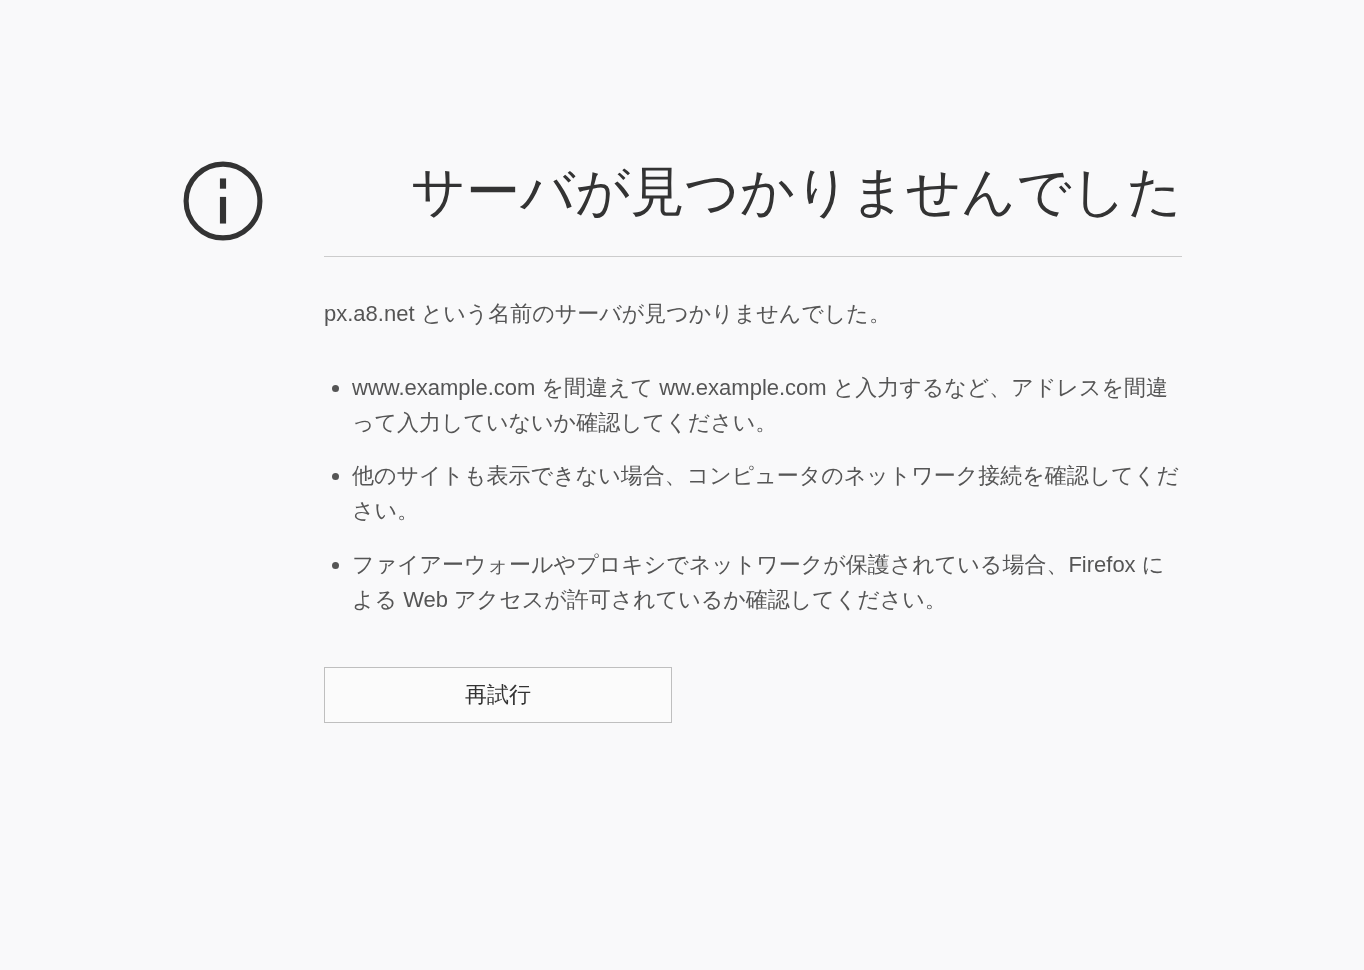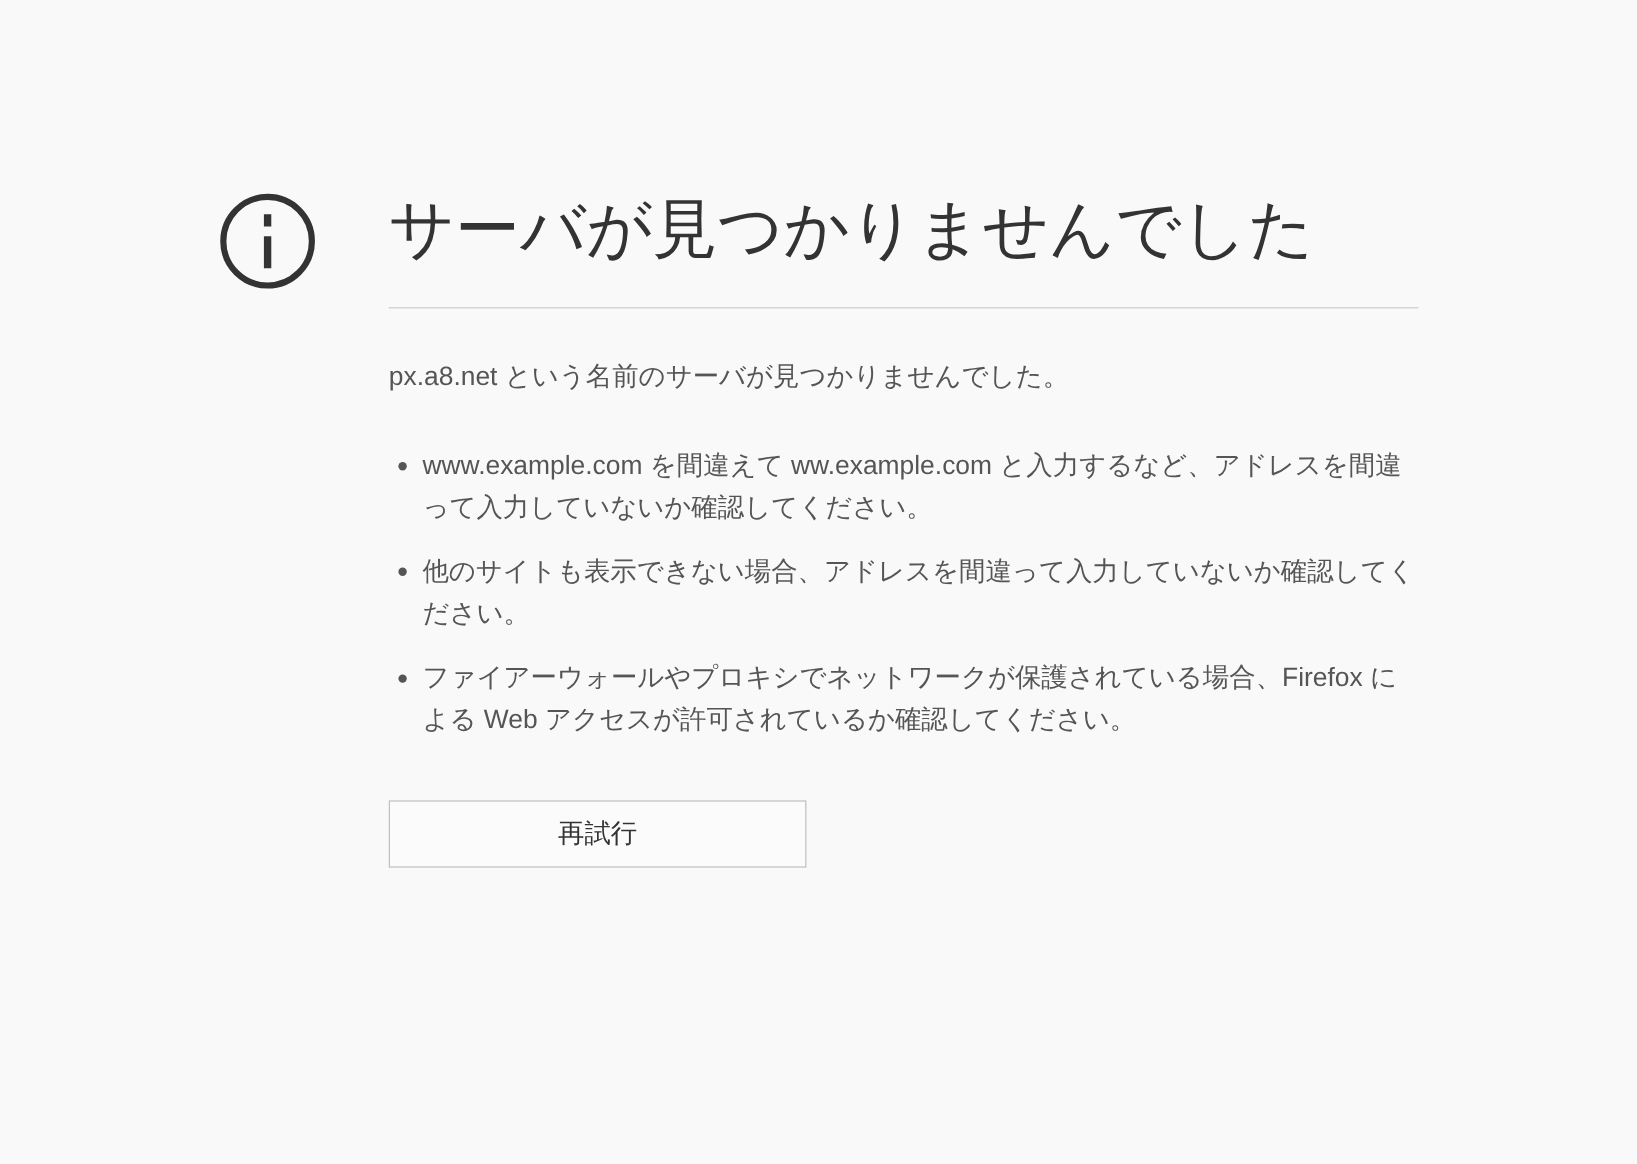--- a/index.html
+++ b/index.html
@@ -41,20 +41,21 @@
       flex: 1;
       min-width: 0;
     }
     h1.title {
       font-size: 54px;
       font-weight: 300;
       line-height: 1.35;
       color: #333333;
       letter-spacing: 0;
       margin-bottom: 28px;
+      text-align: right;
     }
     hr.divider {
       border: none;
       border-top: 1px solid #cccccc;
       margin-bottom: 40px;
     }
     p.desc {
       font-size: 22px;
       color: #555555;
       margin-bottom: 40px;
@@ -96,18 +97,18 @@
       <line x1="40" y1="18" x2="40" y2="28" stroke-width="6" stroke-linecap="butt"></line>
       <line x1="40" y1="36" x2="40" y2="62" stroke-width="6" stroke-linecap="butt"></line>
     </svg>
   </div>
   <div class="content-col">
     <h1 class="title">サーバが見つかりませんでした</h1>
     <hr class="divider">
     <p class="desc">px.a8.net という名前のサーバが見つかりませんでした。</p>
     <ul class="tips">
       <li><span class="bold">www</span><span>.example.com を間違えて </span><span class="bold">ww</span><span>.example.com と入力するなど、アドレスを間違って入力していないか確認してください。</span></li>
-      <li>他のサイトも表示できない場合、アドレスを間違って入力していないか確認してください。</li>
+      <li>他のサイトも表示できない場合、コンピュータのネットワーク接続を確認してください。</li>
       <li>ファイアーウォールやプロキシでネットワークが保護されている場合、Firefox による Web アクセスが許可されているか確認してください。</li>
     </ul>
     <button class="retry">再試行</button>
   </div>
 </div>
 
 </body></html>

